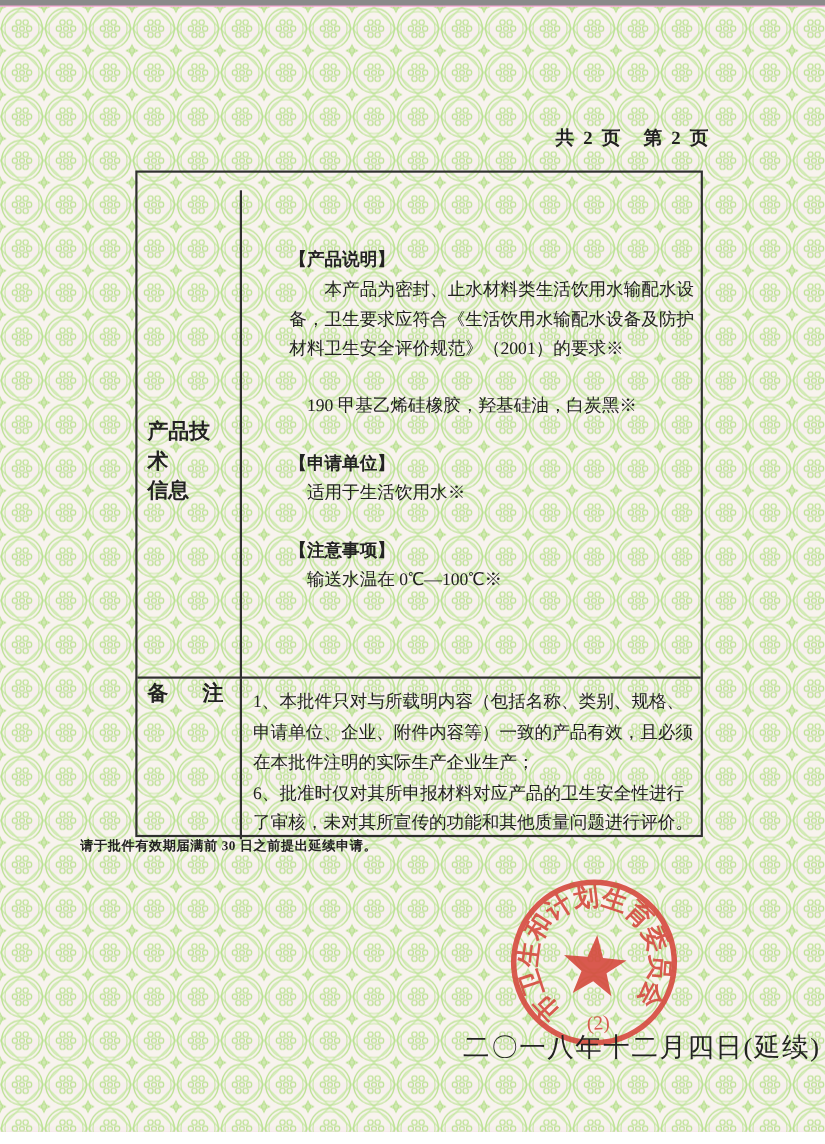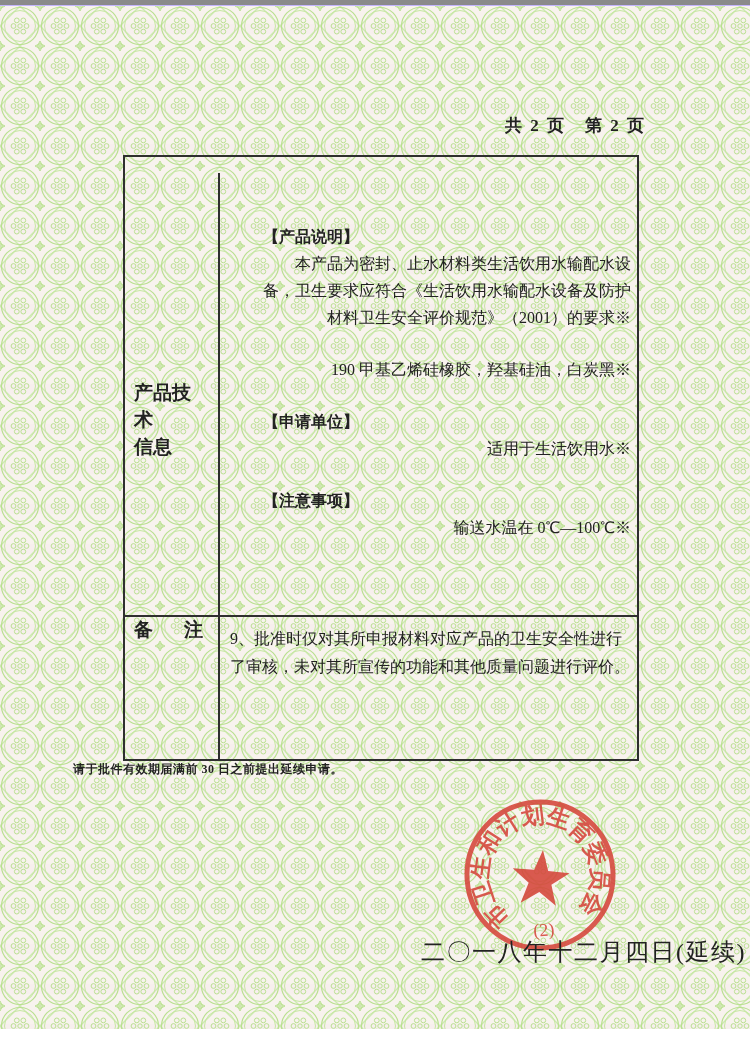--- a/index.html
+++ b/index.html
@@ -1,18 +1,18 @@
 <!DOCTYPE html>
 <html><head>
 <meta charset="utf-8">
 <style>
   html,body{margin:0;padding:0;}
   .page{
     position:relative; width:750px; height:1040px; overflow:hidden;
-    background:#c4b5fd;
+    background:#f9a8d4;
     font-family:"Liberation Serif", serif;
     color:#222222;
   }
   .bg-svg{position:absolute; left:0; top:6px;}
   .scan-top{position:absolute; left:0; top:0; width:750px; height:5px; background:#8a8a8a;}
   .scan-bottom{position:absolute; left:0; bottom:0; width:750px; height:11px; background:#ffffff;}
   .page-num{
     position:absolute; top:114px; right:104px;
     font-size:17px; font-weight:700; letter-spacing:2px; white-space:nowrap;
   }
@@ -22,21 +22,21 @@
     display:grid; grid-template-columns:95px 1fr; grid-template-rows:460px 1fr;
   }
   .cell{box-sizing:border-box;}
   .lbl{border-right:2px solid #2f2f2f; font-family:"Liberation Sans",sans-serif; font-weight:700;}
   .r1{border-bottom:2px solid #2f2f2f;margin-top:16px;}
   .lbl1{padding:206px 12px 0 9px; font-size:19px; line-height:27px;}
   .lbl2{display:flex; align-items:flex-start; justify-content:center; font-size:19px; letter-spacing:6px;}
   .content1{padding:50px 6px 0 43px; font-size:16px; line-height:27px;}
   .sec{margin:0 0 25px 0;}
   .sec-head{font-weight:700; font-family:"Liberation Sans",sans-serif; font-size:16px;}
-  .sec-body{margin:0; text-indent:1em;text-align:right;}
+  .sec-body{margin:0; text-indent:1em;}
   .sec-body.indent2{text-indent:2em;}
   .content2{padding:8px 4px 0 10px; font-size:16px; line-height:27.5px;}
   .content2 p{margin:0;}
   .renewal-note{
     position:absolute; left:73px; top:761px;
     font-size:12px; font-weight:600; letter-spacing:0.5px;
   }
   .seal{position:absolute; left:452px; top:788px; opacity:0.88;}
   .date-line{
     position:absolute; left:421px; top:936px;
@@ -114,21 +114,22 @@
         <div class="sec-head">【注意事项】</div>
         <p class="sec-body">输送水温在 0℃—100℃※</p>
       </div>
     </div>
 
     <div class="cell lbl lbl2">
       <span>备　注</span>
     </div>
 
     <div class="cell content2">
-      <p>9、批准时仅对其所申报材料对应产品的卫生安全性进行了审核，未对其所宣传的功能和其他质量问题进行评价。</p>
+      <p>1、本批件只对与所载明内容（包括名称、类别、规格、申请单位、企业、附件内容等）一致的产品有效，且必须在本批件注明的实际生产企业生产；</p>
+      <p>6、批准时仅对其所申报材料对应产品的卫生安全性进行了审核，未对其所宣传的功能和其他质量问题进行评价。</p>
     </div>
 
   </div>
 
   <div class="renewal-note">请于批件有效期届满前 30 日之前提出延续申请。</div>
 
   <svg class="seal" width="180" height="175" viewBox="0 0 180 175">
     <g transform="rotate(-4 88 87)">
       <circle cx="88" cy="87" r="73" fill="none" stroke="#d5453a" stroke-width="5"></circle>
       <path id="sealArc" d="M 56 128 A 52 52 0 1 1 120 128" fill="none"></path>

